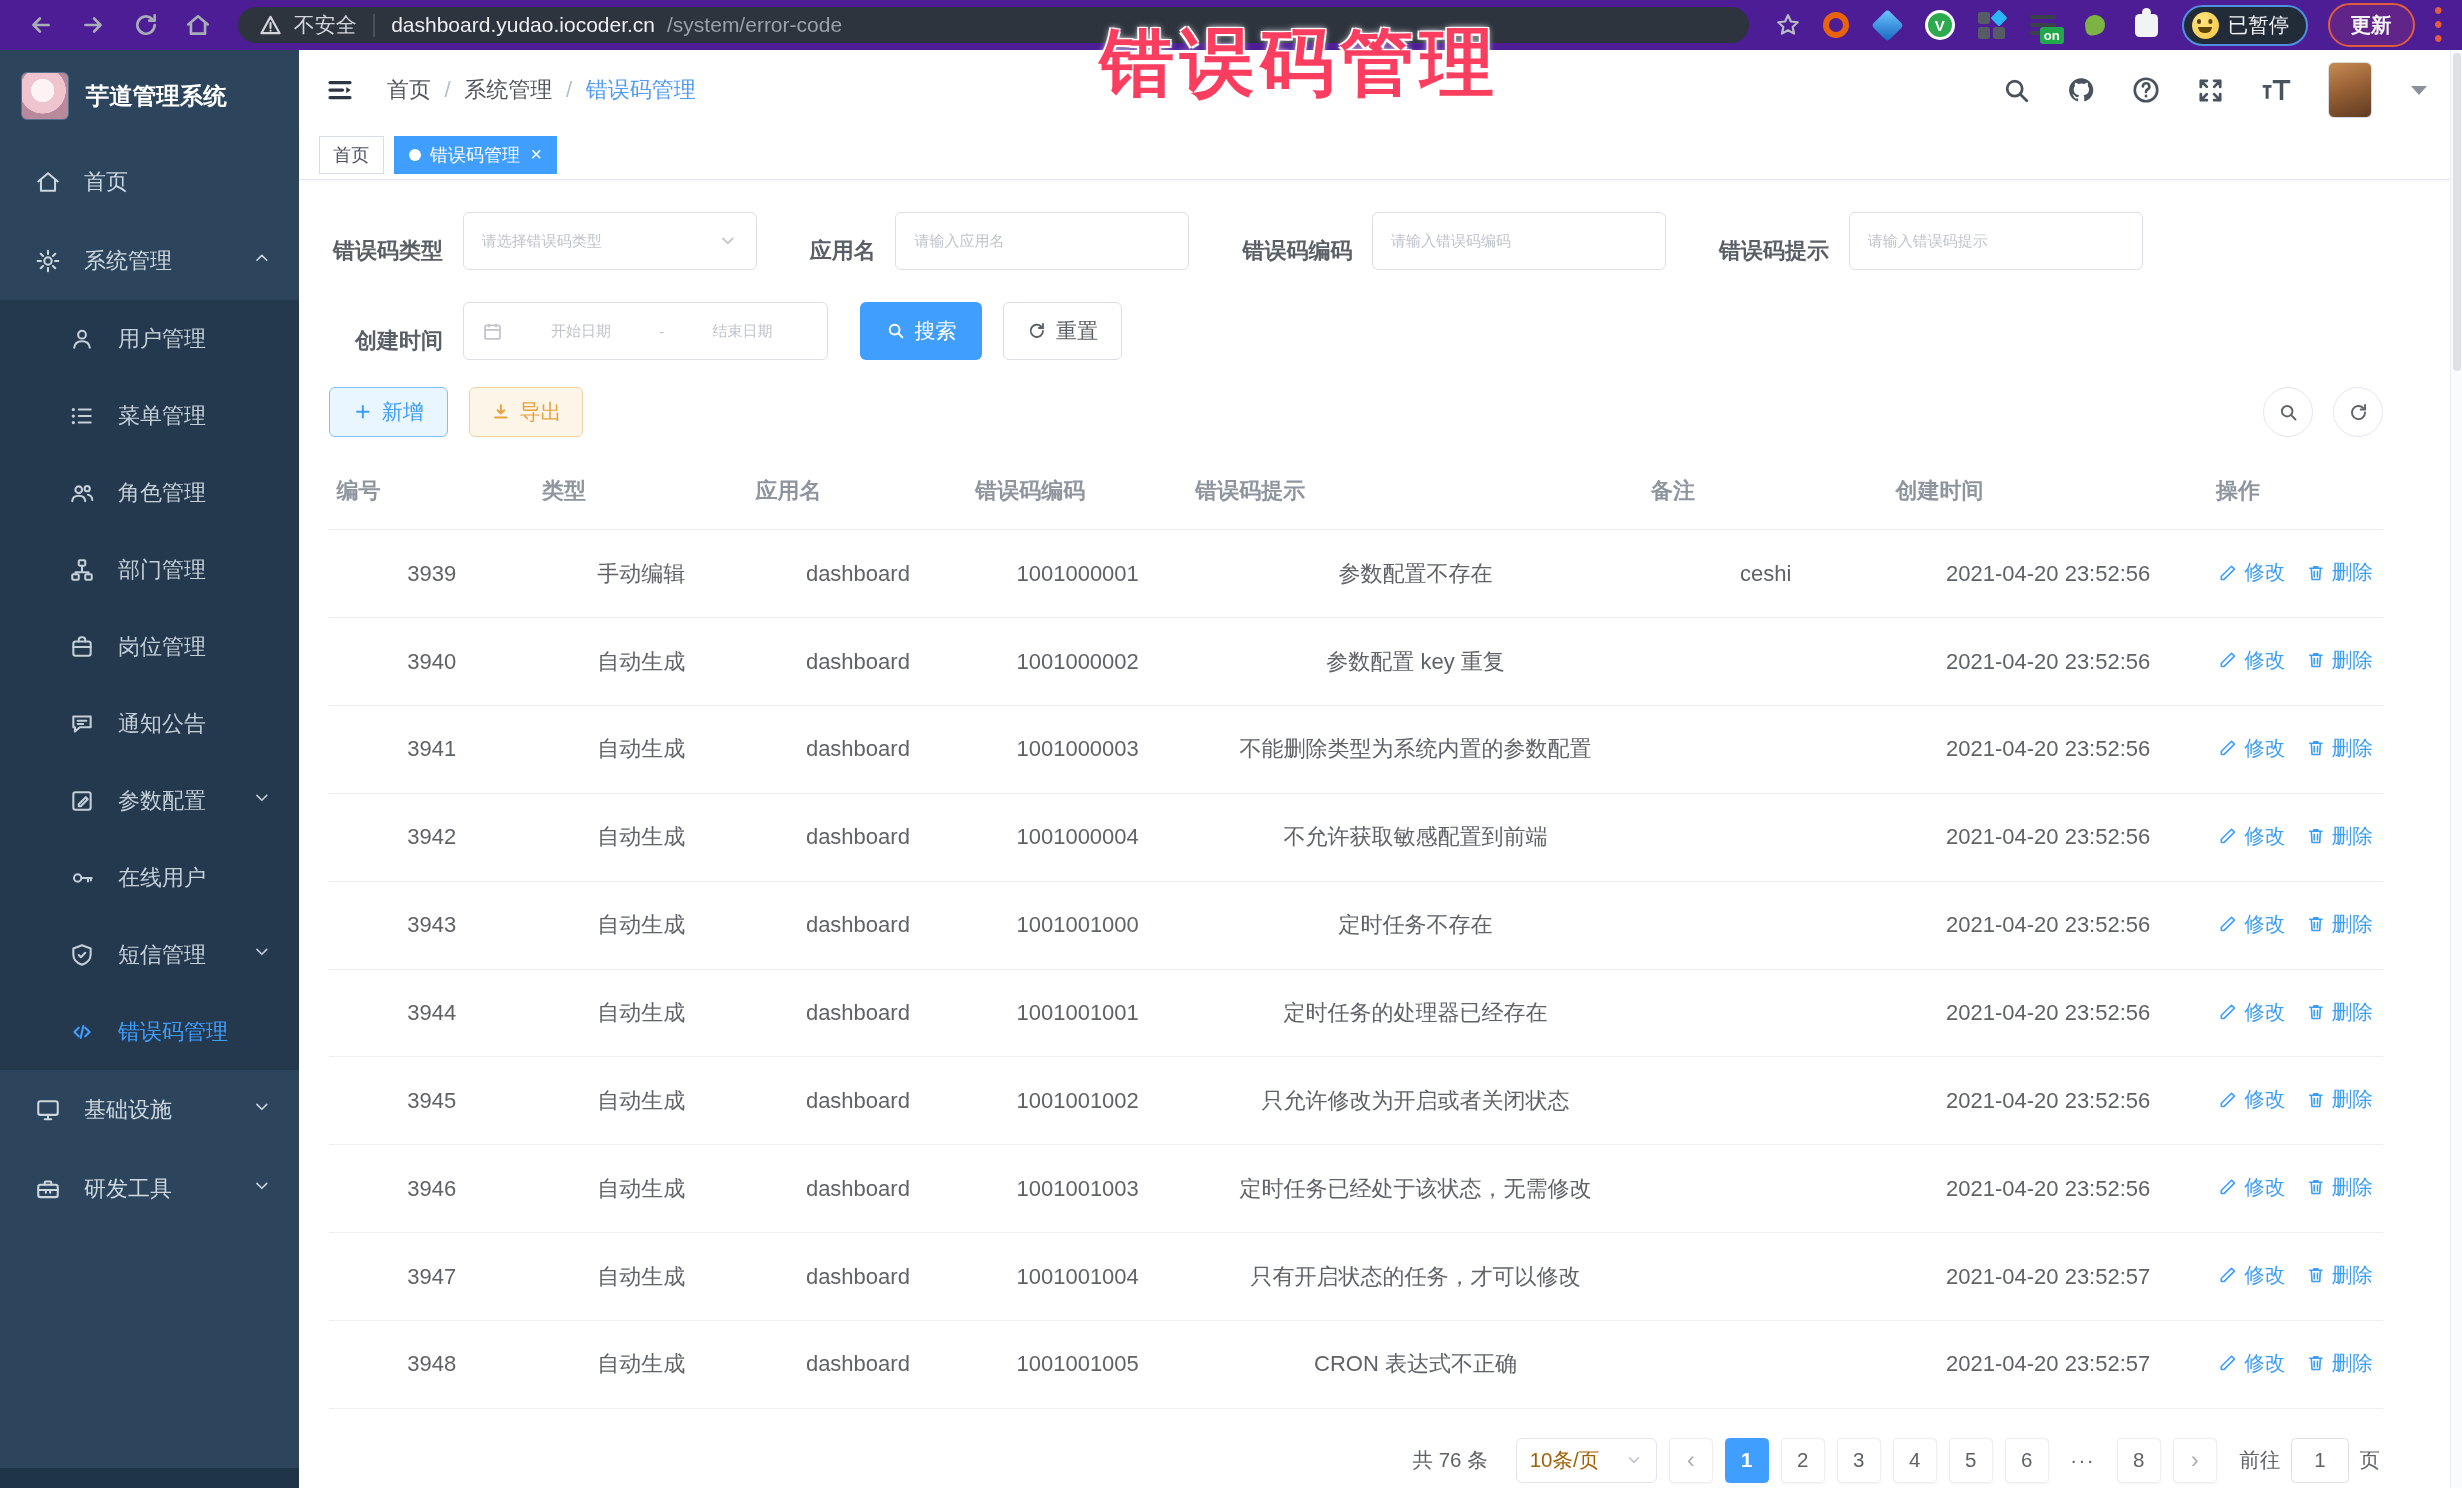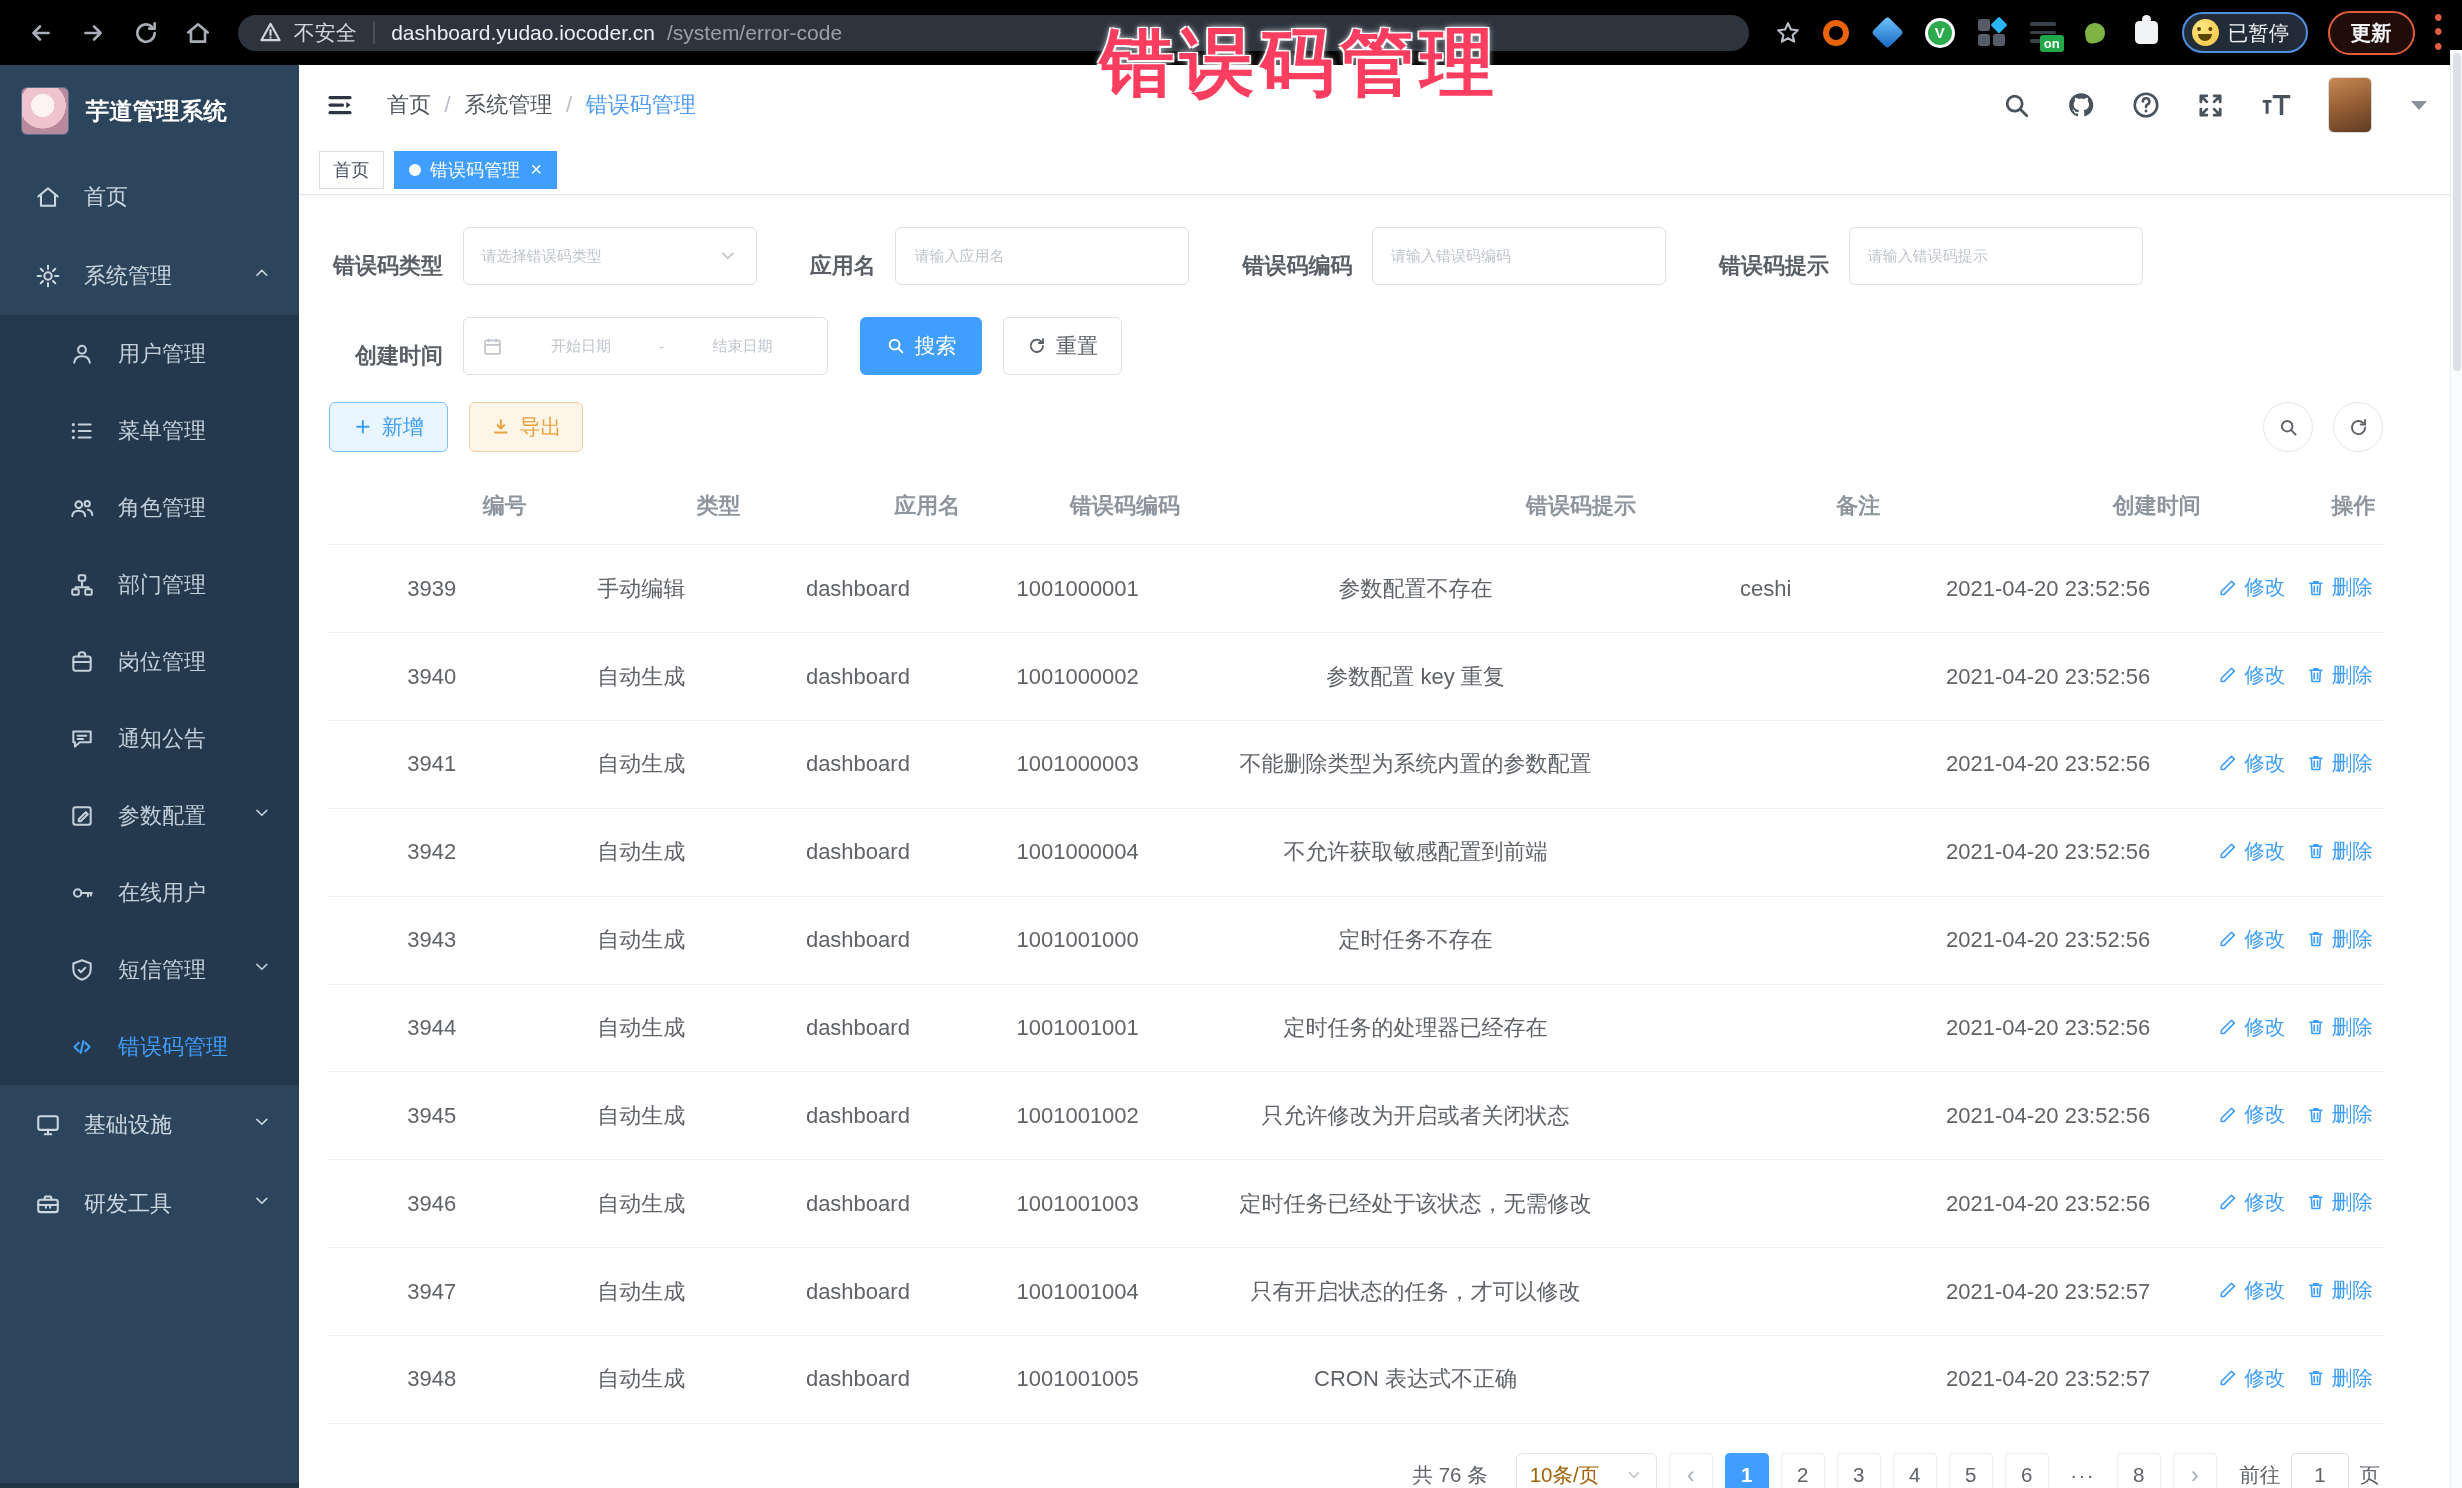--- a/index.html
+++ b/index.html
@@ -1,21 +1,21 @@
 <!DOCTYPE html>
 <html style="font-size:12px"><head>
 <meta charset="utf-8">
 <style>
   * { box-sizing: border-box; margin: 0; padding: 0; }
   html,body { background:#e9e9e9; }
   body { font-family: "Liberation Sans", "DejaVu Sans", sans-serif; }
   .screen { position:relative; width:2462px; height:1488px; background:#fff; overflow:hidden; }
 
   
-  .chrome { height:65px; background:#000000; display:flex; align-items:center; padding:0 19.7px; gap:10.6px; }
+  .chrome { height:50px; background:#4c1d95; display:flex; align-items:center; padding:0 19.7px; gap:10.6px; }
   .chrome .navbtn { width:42px; height:42px; display:flex; align-items:center; justify-content:center; color:#a9aeb6; }
   .chrome svg { display:block; }
   .addr { flex:1; height:36px; margin:0 15px 0 7.6px; background:#2e343e; border-radius:18px; display:flex; align-items:center; padding:0 21px; gap:12px; font-size:21px; min-width:0; }
   .addr .warn { color:#d3d6db; display:flex; align-items:center; }
   .addr .nsec { color:#d3d6db; }
   .addr .vsep { width:1.5px; height:23px; background:#4a515b; margin:0 4.5px; }
   .addr .host { color:#eceef1; white-space:nowrap; }
   .addr .path { color:#9aa0a8; white-space:nowrap; overflow:hidden; }
   .chrome-right { display:flex; align-items:center; gap:19.7px; }
   .star { color:#b9bec6; }
@@ -99,21 +99,21 @@
   .btn-search { margin-left:32px; height:58px; padding:0 26px; background:#409eff; color:#fff; }
   .btn-reset { margin-left:21px; height:58px; padding:0 23px; background:#fff; border:1.5px solid #dcdfe6; color:#5a5f66; }
   .toolbar { display:flex; align-items:center; margin-bottom:19.7px; }
   .btn-add { height:50px; padding:0 23px; background:#eaf6ff; border:1.5px solid #7ac0ff; color:#3d9df6; }
   .btn-export { margin-left:21px; height:50px; padding:0 21px; background:#fdf5e8; border:1.5px solid #f3d19e; color:#e6a23c; }
   .toolbar-right { margin-left:auto; display:flex; gap:19.7px; }
   .circle-btn { width:50px; height:50px; border-radius:50%; background:#fff; border:1.5px solid #e4e6f0; color:#5f6368; display:flex; align-items:center; justify-content:center; cursor:pointer; }
 
   
   table { width:100%; border-collapse:collapse; table-layout:fixed; }
-  th { font-size:22px; color:#8f959e; font-weight:bold; padding:19.7px 7.6px 23px; border-bottom:1.5px solid #ebeef5; text-align:right; }
+  th { font-size:22px; color:#8f959e; font-weight:bold; padding:19.7px 7.6px 23px; border-bottom:1.5px solid #ebeef5; text-align:left; }
   td { font-size:22px; color:#5f6368; padding:26px 7.6px; border-bottom:1.5px solid #ebeef5; text-align:center; vertical-align:middle; line-height:32px; word-wrap:break-word; }
   .code-wrap { display:inline-block; width:130px; word-break:break-all; }
   .op-link { color:#3d9df6; font-size:20.5px; display:inline-flex; align-items:center; gap:6px; cursor:pointer; text-decoration:none; }
   .op-link + .op-link { margin-left:21px; }
   .op-link svg { width:19.7px; height:19.7px; }
 
   
   .pager { display:flex; align-items:center; justify-content:flex-end; gap:12px; padding:29px 3px 30px; font-size:20.5px; color:#5f6368; }
   .pager .total { margin-right:16px; }
   .psize { width:141px; height:45px; border:1.5px solid #e2e5ec; border-radius:6px; display:flex; align-items:center; justify-content:space-between; padding:0 13px; color:#a16207; background:#fff; }

